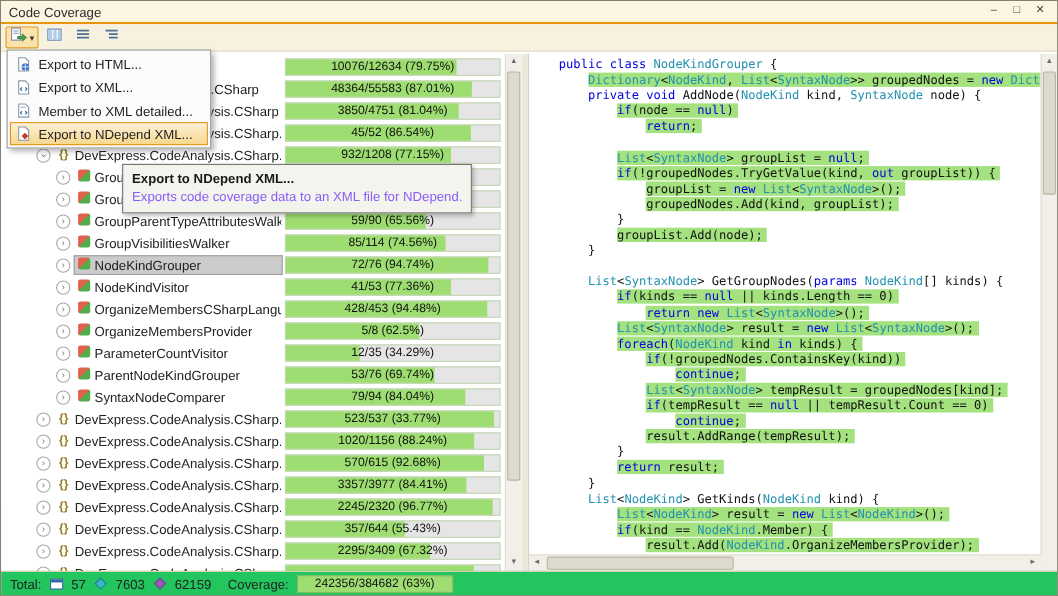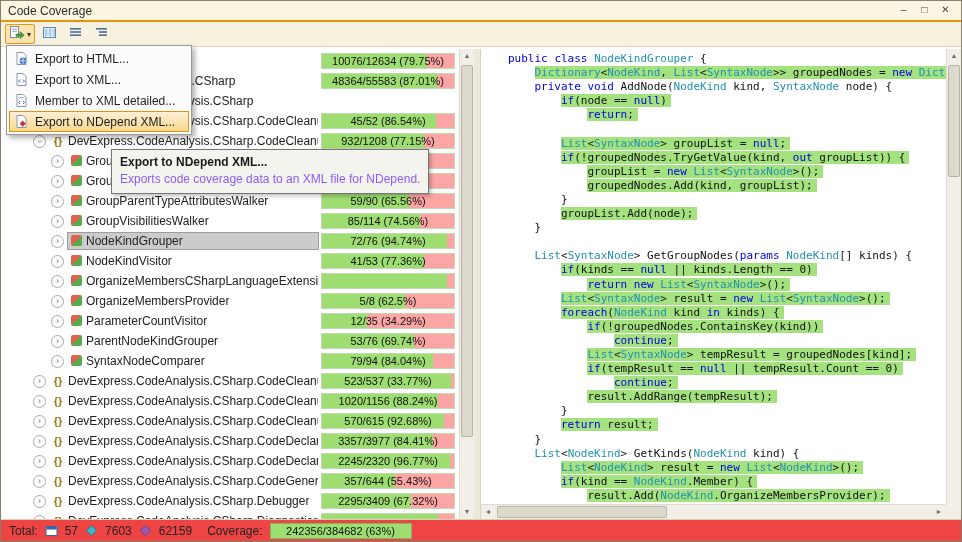--- a/index.html
+++ b/index.html
@@ -37,22 +37,22 @@
   .expander.open { transform:rotate(90deg); }
   .rowmain { flex:1; min-width:0; display:flex; align-items:center; height:18px;
              border:1px solid transparent; overflow:hidden; }
   .rowmain.sel { background:#cbcbcb; border-color:#9e9e9e; }
   .nicon { flex:none; width:16px; text-align:center; margin-right:2px;
            font-weight:bold; font-size:11px; color:#9b7a1c; }
   .chip { display:inline-block; width:11px; height:11px; border-radius:2px; }
   .chip.cls { background:linear-gradient(135deg,#e0614f 0 50%,#53ae49 50% 100%); }
   .chip.asm { background:linear-gradient(135deg,#9aa6bb 0 50%,#5b7aa6 50% 100%); }
   .tlabel { white-space:nowrap; overflow:hidden; }
-  .covbar { flex:none; position:relative; width:134px; height:16px; margin:0 4px 0 2px;
-            background:#fca5a5; border:1px solid #c2d8b2; }
+  .covbar { flex:none; position:relative; width:196px; height:16px; margin:0 4px 0 2px;
+            background:#e5e5e5; border:1px solid #c2d8b2; }
   .covfill { position:absolute; left:0; top:0; bottom:0; background:#9edd72; }
   .covtext { position:absolute; inset:0; text-align:center; font-size:11px; line-height:14px; color:#111; }
 
   
   .vscroll { position:absolute; top:0; right:0; bottom:0; width:15px; background:#f1efe8; border-left:1px solid #dedbd0; }
   .sarrow { position:absolute; left:0; width:14px; height:14px; font-size:7px; color:#6e6e6e;
             text-align:center; line-height:14px; }
   .sarrow.up{top:0;} .sarrow.down{bottom:0;}
   .vthumb { position:absolute; left:1px; width:12px; background:#dcd9cd; border:1px solid #b8b4a4; border-radius:2px; }
   .hscroll { position:absolute; left:0; right:15px; bottom:0; height:15px; background:#f1efe8; border-top:1px solid #dedbd0; }
@@ -67,21 +67,21 @@
   .code-lines { position:absolute; top:1px; left:0; right:15px; bottom:15px; overflow:hidden;
                 padding:2px 0 0 27px; font-family:"DejaVu Sans Mono",monospace;
                 font-size:11px; line-height:14.1px; }
   .cline { white-space:pre; height:14.1px; }
   .hl { background:#a4e27f; padding-right:4px; }
   .tok-k { color:#0000e0; }
   .tok-t { color:#2391af; }
   .tok-n { color:#111; }
 
   
-  .statusbar { position:absolute; left:0; right:0; bottom:0; height:22px; background:#ef4444;
+  .statusbar { position:absolute; left:0; right:0; bottom:0; height:22px; background:#22c55e;
                border-top:1px solid #d6cfb8; display:flex; align-items:center;
                padding:0 8px; gap:7px; font-size:12px; color:#222; }
   .sicon { display:flex; align-items:center; }
   .spill { position:relative; width:142px; height:16px; background:#9edd72; border:1px solid #7fb95c; }
   .spill-fill { position:absolute; left:0; top:0; bottom:0; background:#9edd72; }
   .spill-text { position:absolute; inset:0; text-align:center; font-size:11px; line-height:14px; color:#111; }
 
   
   .menu { position:absolute; left:5px; top:44px; width:186px; background:#fbfbfb;
           border:1px solid #9a9a9a; box-shadow:3px 3px 5px rgba(0,0,0,.3); padding:2px; z-index:10; }
@@ -185,20 +185,24 @@
               <span class="covtext">48364/55583 (87.01%)</span>
             </span>
           </div>
           <div class="trow">
             <span class="tind" style="width: 32px;"></span>
             <span class="expander">›</span>
             <span class="rowmain">
               <span class="nicon">{}</span>
               <span class="tlabel">DevExpress.CodeAnalysis.CSharp</span>
             </span>
+            <span class="covbar">
+              <span class="covfill" style="width: 81.04%;"></span>
+              <span class="covtext">3850/4751 (81.04%)</span>
+            </span>
           </div>
           <div class="trow">
             <span class="tind" style="width: 32px;"></span>
             <span class="expander">›</span>
             <span class="rowmain">
               <span class="nicon">{}</span>
               <span class="tlabel">DevExpress.CodeAnalysis.CSharp.CodeCleanup</span>
             </span>
             <span class="covbar">
               <span class="covfill" style="width: 86.54%;"></span>
@@ -291,20 +295,21 @@
           </div>
           <div class="trow">
             <span class="tind" style="width: 50px;"></span>
             <span class="expander">›</span>
             <span class="rowmain">
               <span class="nicon"><span class="chip cls"></span></span>
               <span class="tlabel">OrganizeMembersCSharpLanguageExtension</span>
             </span>
             <span class="covbar">
               <span class="covfill" style="width: 94.48%;"></span>
+              <span class="covtext">428/453 (94.48%)</span>
             </span>
           </div>
           <div class="trow">
             <span class="tind" style="width: 50px;"></span>
             <span class="expander">›</span>
             <span class="rowmain">
               <span class="nicon"><span class="chip cls"></span></span>
               <span class="tlabel">OrganizeMembersProvider</span>
             </span>
             <span class="covbar">

